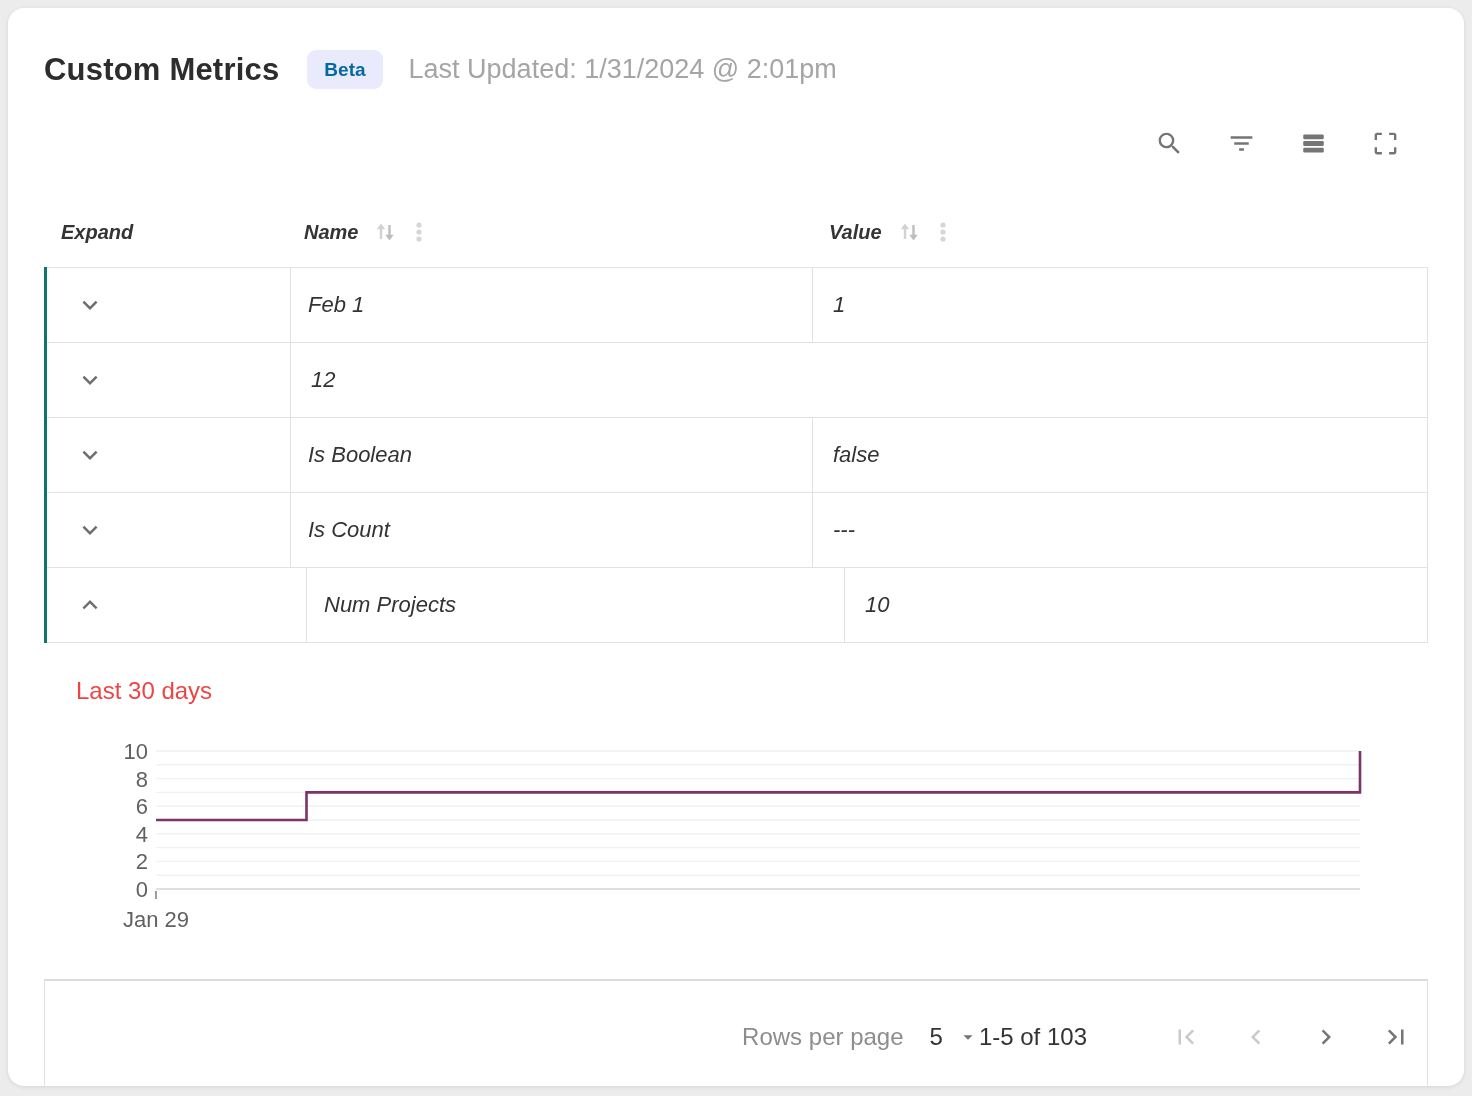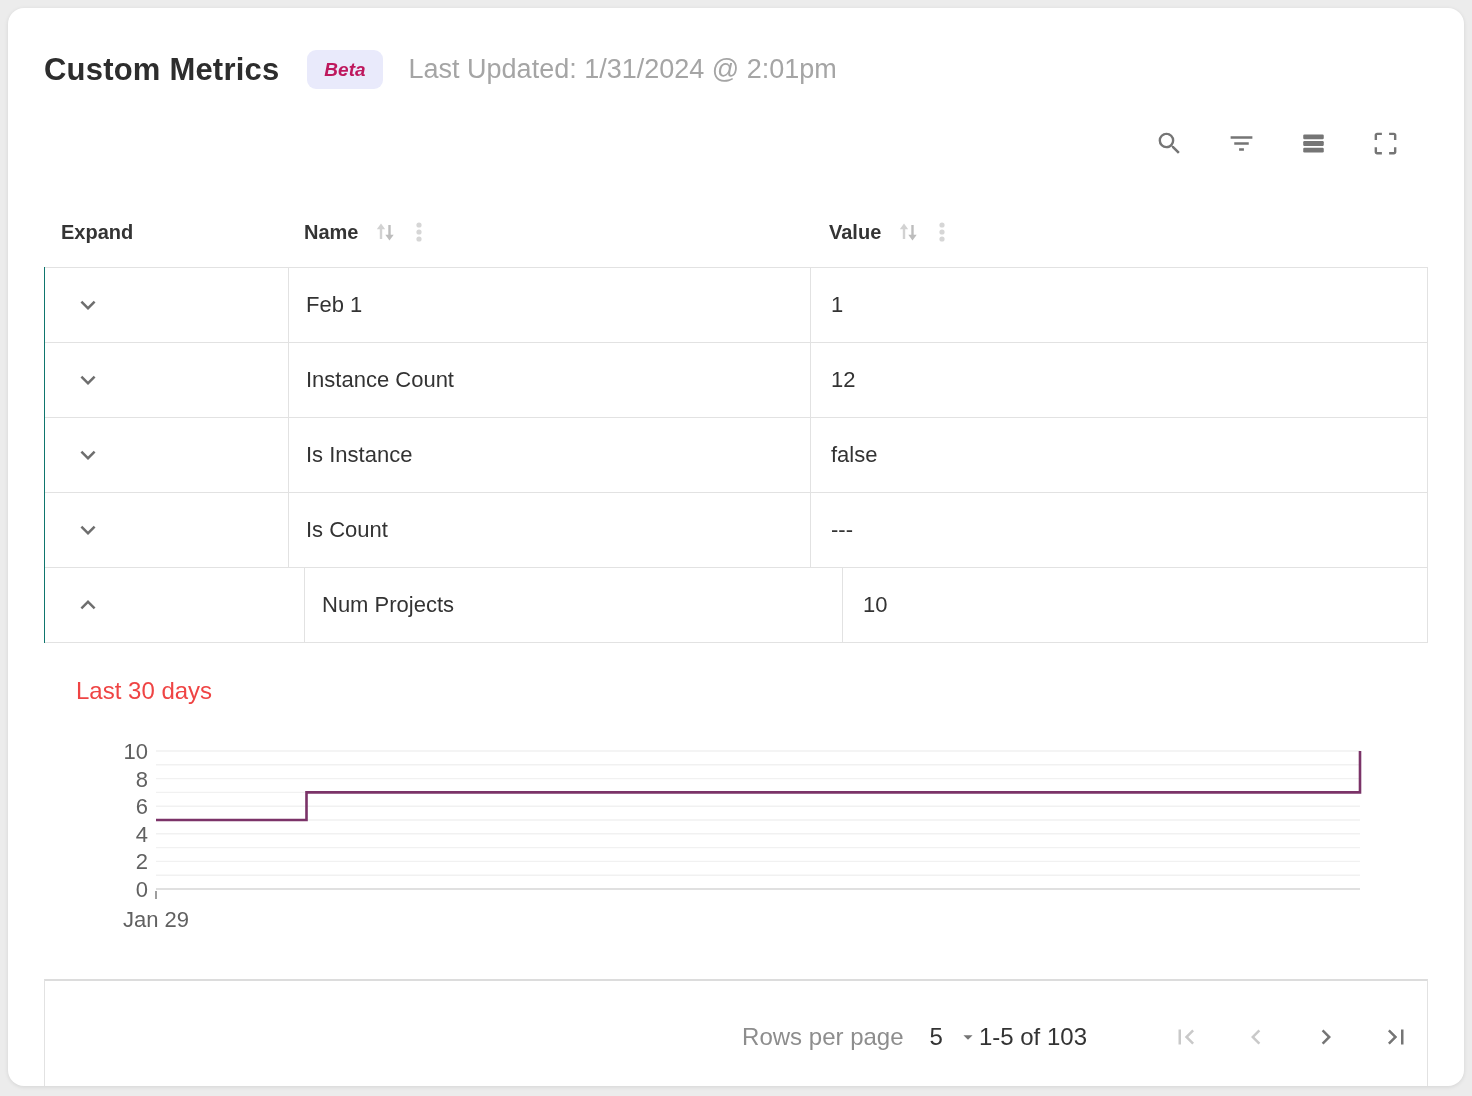--- a/index.html
+++ b/index.html
@@ -15,41 +15,41 @@
     background:#ffffff;border-radius:16px;
     box-shadow:0 1px 4px rgba(0,0,0,.10);
     overflow:hidden;
   }
   .content{padding:0 36px;}
 
   
   .hdr{display:flex;align-items:center;padding-top:42px;}
   .title{font-size:31px;font-weight:700;color:#2d2d2d;letter-spacing:.2px;}
   .badge{
-    margin-left:28px;background:#e9eafb;color:#be185d;
-    font-size:19px;font-weight:700;padding:10px 17px;border-radius:9px;line-height:1;font-style:italic;
+    margin-left:28px;background:#e9eafb;color:#0369a1;
+    font-size:19px;font-weight:700;padding:10px 17px;border-radius:9px;line-height:1;
   }
   .updated{margin-left:26px;font-size:27px;color:#a5a5a5;}
 
   
   .toolbar{display:flex;justify-content:flex-end;align-items:center;gap:42px;margin-top:38px;padding-right:28px;height:32px;}
   .tbtn{width:30px;height:30px;display:flex;align-items:center;justify-content:center;cursor:pointer;}
   .tbtn svg{width:29px;height:29px;fill:#757575;}
 
   
   .tablewrap{margin-top:38px;}
-  .grid-row{display:grid;grid-template-columns:243px 522px 1fr;}
+  .grid-row{display:grid;grid-template-columns:243px 522px 1fr;font-style:italic;}
   .thead{height:70px;align-items:center;}
   .th{display:flex;align-items:center;font-size:20px;font-weight:700;color:#343434;}
   .th.expand{padding-left:17px;}
   .th.name, .td.name{padding-left:17px;}
   .th.value, .td.value{padding-left:20px;}
   .sorticon{margin-left:14px;width:26px;height:26px;}
   .kebab{margin-left:10px;width:22px;height:26px;cursor:pointer;}
-  .tbody{border-left:1px solid #0f766e;border-right:1px solid #e2e2e2;}
+  .tbody{border-left:3px solid #0f766e;border-right:1px solid #e2e2e2;}
   .trow{height:74px;border-top:1px solid #e2e2e2;align-items:center;}
   .trow:last-child{border-bottom:1px solid #e2e2e2;gap:16px;}
   .td{display:flex;align-items:center;height:100%;font-size:22px;color:#333333;}
   .td.name,.td.value{border-left:1px solid #e2e2e2;}
   .expand-btn{padding-left:28px;background:none;border:none;cursor:pointer;display:flex;align-items:center;}
   .expand-btn svg{width:30px;height:30px;fill:#6e6e6e;}
 
   
   .panel{padding:34px 0 44px 0;}
   .panel-title{font-size:24px;color:#ef4444;padding-left:32px;}
@@ -160,33 +160,32 @@
         </div>
 
         <div class="grid-row trow">
           <div class="td">
             <button class="expand-btn">
               <svg viewBox="0 0 24 24">
                   <path d="M16.59 8.59 12 13.17 7.41 8.59 6 10l6 6 6-6z"></path>
                 </svg>
             </button>
           </div>
-          <div class="td name">Instance Count</div>
           <div class="td value">12</div>
         </div>
 
         <div class="grid-row trow">
           <div class="td">
             <button class="expand-btn">
               <svg viewBox="0 0 24 24">
                   <path d="M16.59 8.59 12 13.17 7.41 8.59 6 10l6 6 6-6z"></path>
                 </svg>
             </button>
           </div>
-          <div class="td name">Is Instance</div>
+          <div class="td name">Is Boolean</div>
           <div class="td value">false</div>
         </div>
 
         <div class="grid-row trow">
           <div class="td">
             <button class="expand-btn">
               <svg viewBox="0 0 24 24">
                   <path d="M16.59 8.59 12 13.17 7.41 8.59 6 10l6 6 6-6z"></path>
                 </svg>
             </button>

